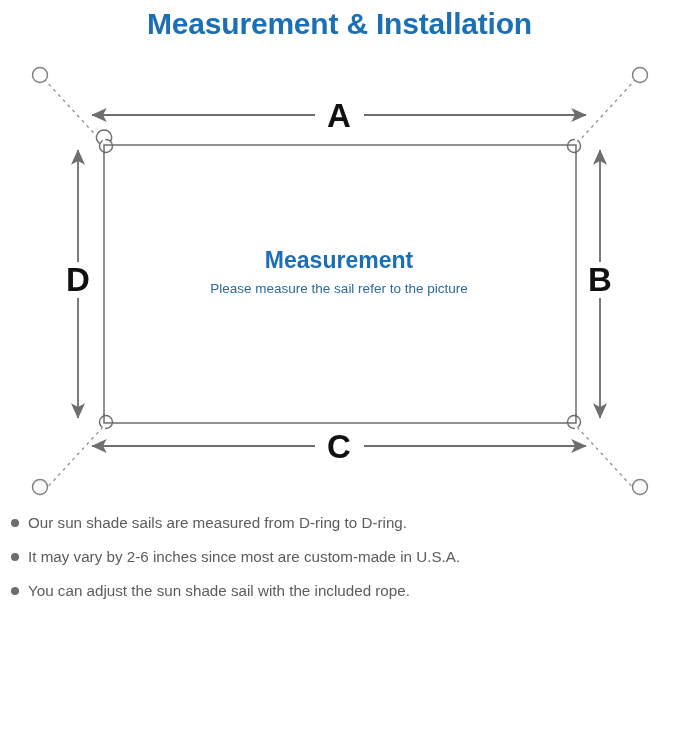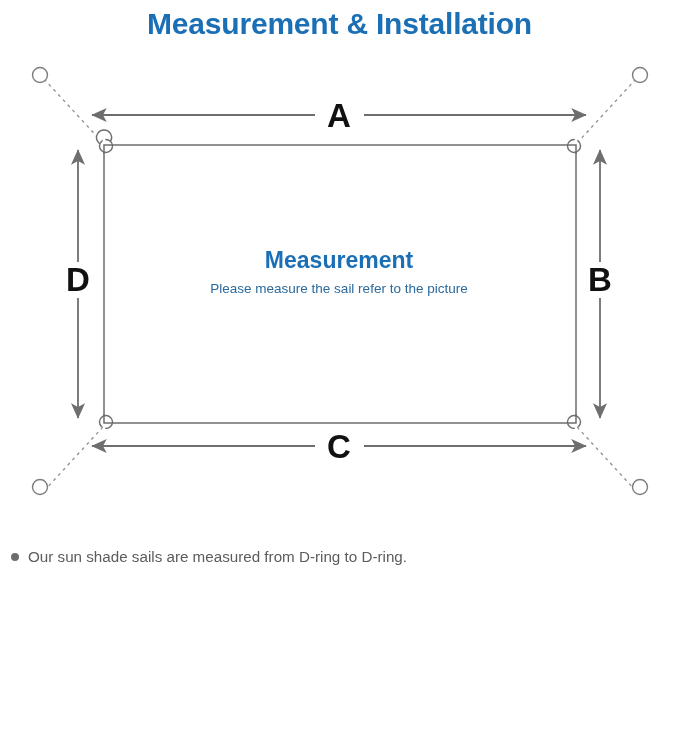--- a/index.html
+++ b/index.html
@@ -62,21 +62,21 @@
   .center-sub {
     font-family: "Liberation Sans", "DejaVu Sans", sans-serif;
     font-weight: normal;
     font-size: 13.5px;
     fill: #2a6a9e;
   }
 
   
   .notes {
     position: absolute;
-    top: 546px;
+    top: 512px;
     left: 0;
     width: 574px;
     padding: 0;
     margin: 0;
     list-style: none;
   }
   .note-item {
     position: relative;
     padding-left: 28px;
     padding-right: 4px;
@@ -178,13 +178,21 @@
     <text class="center-title" x="339" y="218" text-anchor="middle">Measurement</text>
     <text class="center-sub" x="339" y="243" text-anchor="middle">Please measure the sail refer to the picture</text>
   </svg>
 </div>
 
 <ul class="notes">
   <li class="note-item">
     <span class="note-bullet"></span>
     <span class="note-text">Our sun shade sails are measured from D-ring to D-ring.</span>
   </li>
+  <li class="note-item">
+    <span class="note-bullet"></span>
+    <span class="note-text">It may vary by 2-6 inches since most are custom-made in U.S.A.</span>
+  </li>
+  <li class="note-item">
+    <span class="note-bullet"></span>
+    <span class="note-text">You can adjust the sun shade sail with the included rope.</span>
+  </li>
 </ul>
 
 </body></html>

